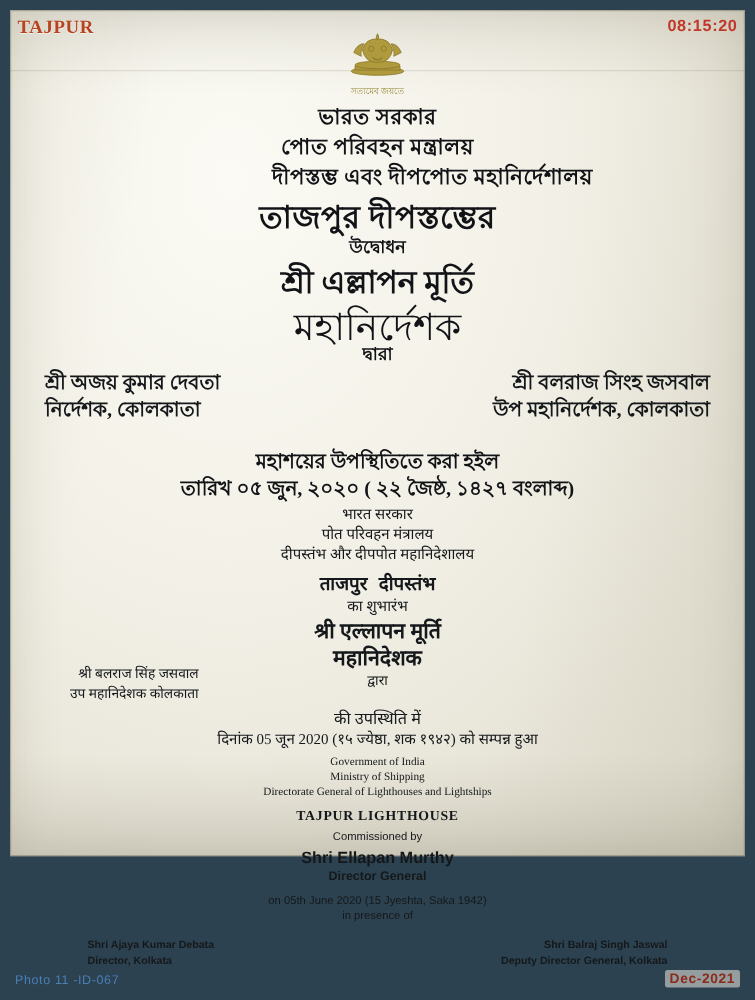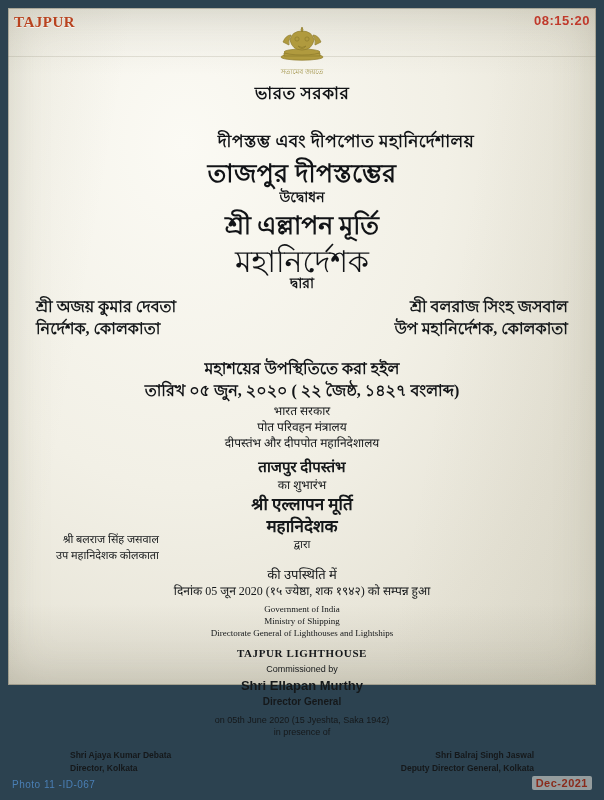--- a/index.html
+++ b/index.html
@@ -143,21 +143,21 @@
   .col.left { text-align: left; }
   .col.right { text-align: right; }
 
   .l-9  { top: 348px; font-size: 16px; font-weight: bold; }
   .l-10 { top: 370px; font-size: 16px; font-weight: bold; }
 
   
   .h-1 { top: 394px; font-size: 12px; }
   .h-2 { top: 410px; font-size: 12px; }
   .h-3 { top: 426px; font-size: 12px; }
-  .h-4 { top: 448px; font-size: 15px; font-weight: bold; }
+  .h-4 { top: 448px; font-size: 15px; font-weight: bold; font-family: Liberation Mono, monospace; }
   .h-5 { top: 468px; font-size: 12px; }
   .h-6 { top: 484px; font-size: 17px; font-weight: bold; }
   .h-7 { top: 506px; font-size: 17px; font-weight: bold; }
   .h-8 { top: 528px; font-size: 11px; }
 
   .two-col-2 {
     position: absolute;
     top: 524px;
     left: 0;
     width: 100%;
@@ -236,20 +236,21 @@
           <circle cx="27" cy="17" r="2.1"></circle>
           <circle cx="37" cy="17" r="2.1"></circle>
           <path d="M28 24 q4 3 8 0 q-4 5 -8 0 z"></path>
           <path d="M32 5 q2 3 0 5 q-2 -2 0 -5 z"></path>
         </g>
       </svg>
       <div class="emblem-motto">সত্যমেব জয়তে</div>
     </div>
 
     <div class="blk beng-hand l-1">ভারত সরকার</div>
+    <div class="blk beng-hand l-2">পোত পরিবহন মন্ত্রালয়</div>
     <div class="blk beng-hand l-3">দীপস্তম্ভ এবং দীপপোত মহানির্দেশালয়</div>
     <div class="blk beng-hand l-4">তাজপুর দীপস্তম্ভের</div>
     <div class="blk beng-hand l-5">উদ্বোধন</div>
     <div class="blk beng-hand l-6">শ্রী এল্লাপন মূর্তি</div>
     <div class="blk beng-hand l-7">মহানির্দেশক</div>
     <div class="blk beng-hand l-8">দ্বারা</div>
 
     <div class="two-col">
       <div class="col left">
         <div>শ্রী অজয় কুমার দেবতা</div>

